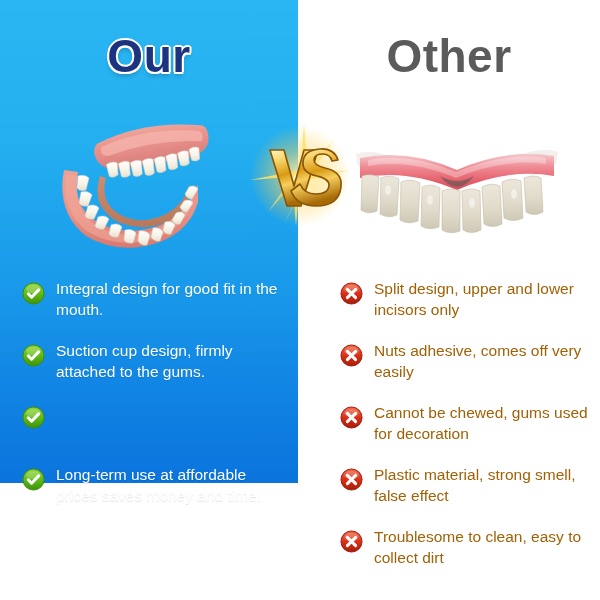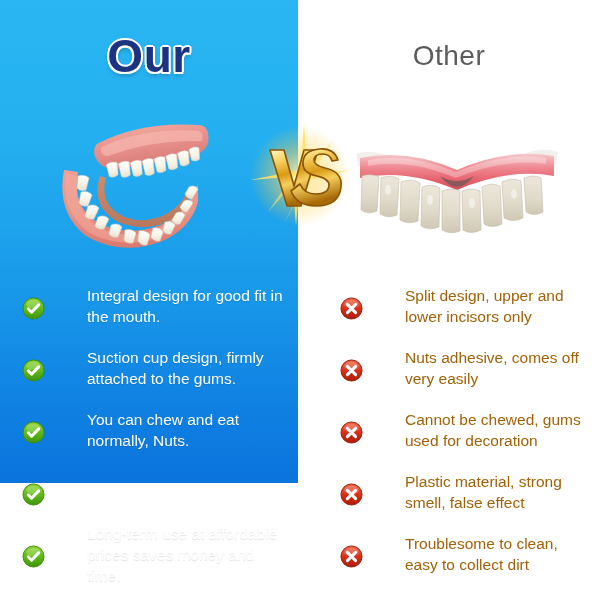--- a/index.html
+++ b/index.html
@@ -48,22 +48,22 @@
     color: #1c3380;
     letter-spacing: 0.5px;
     -webkit-text-stroke: 2px #ffffff;
     paint-order: stroke fill;
     text-shadow:
        2px 0 0 #fff, -2px 0 0 #fff, 0 2px 0 #fff, 0 -2px 0 #fff,
        1.5px 1.5px 0 #fff, -1.5px 1.5px 0 #fff, 1.5px -1.5px 0 #fff, -1.5px -1.5px 0 #fff,
        0 4px 5px rgba(0,0,0,0.22);
   }
   .title-other {
-    font-size: 28px;
-    font-weight: normal;
+    font-size: 46px;
+    font-weight: bold;
     color: #5b5b5b;
     letter-spacing: 0.5px;
   }
 
   
   .product-area {
     height: 150px;
     position: relative;
   }
 
@@ -98,23 +98,22 @@
     position: absolute;
     top: 272px;
     left: 0;
     right: 0;
   }
   .bullets-our { padding-left: 22px; padding-right: 14px; }
   .bullets-other { padding-left: 42px; padding-right: 12px; }
 
   .bullet {
     display: flex;
-    align-items: center;
+    align-items: flex-start;
     height: 62px;
-    gap: 31px;
   }
 
   .bullet-icon {
     flex: 0 0 auto;
     width: 23px;
     height: 23px;
     margin-top: 10px;
     margin-right: 11px;
   }
 
@@ -231,28 +230,20 @@
 
       <div class="bullet">
         <svg class="bullet-icon" viewBox="0 0 24 24">
           <circle cx="12" cy="12" r="11" fill="url(#grnA)" stroke="#3d8c08" stroke-width="1"></circle>
           <ellipse cx="12" cy="7.5" rx="7.5" ry="4.3" fill="#ffffff" opacity="0.22"></ellipse>
           <path d="M6.5 12.3 l3.5 3.6 l7.4 -7.7" fill="none" stroke="#ffffff" stroke-width="3.1" stroke-linecap="round" stroke-linejoin="round"></path>
         </svg>
         <div class="bullet-text">Suction cup design, firmly attached to the gums.</div>
       </div>
 
-      <div class="bullet">
-        <svg class="bullet-icon" viewBox="0 0 24 24">
-          <circle cx="12" cy="12" r="11" fill="url(#grnA)" stroke="#3d8c08" stroke-width="1"></circle>
-          <ellipse cx="12" cy="7.5" rx="7.5" ry="4.3" fill="#ffffff" opacity="0.22"></ellipse>
-          <path d="M6.5 12.3 l3.5 3.6 l7.4 -7.7" fill="none" stroke="#ffffff" stroke-width="3.1" stroke-linecap="round" stroke-linejoin="round"></path>
-        </svg>
-        <div class="bullet-text">You can chew and eat normally, Nuts.</div>
-      </div>
 
       <div class="bullet">
         <svg class="bullet-icon" viewBox="0 0 24 24">
           <circle cx="12" cy="12" r="11" fill="url(#grnA)" stroke="#3d8c08" stroke-width="1"></circle>
           <ellipse cx="12" cy="7.5" rx="7.5" ry="4.3" fill="#ffffff" opacity="0.22"></ellipse>
           <path d="M6.5 12.3 l3.5 3.6 l7.4 -7.7" fill="none" stroke="#ffffff" stroke-width="3.1" stroke-linecap="round" stroke-linejoin="round"></path>
         </svg>
       </div>
 
       <div class="bullet">

